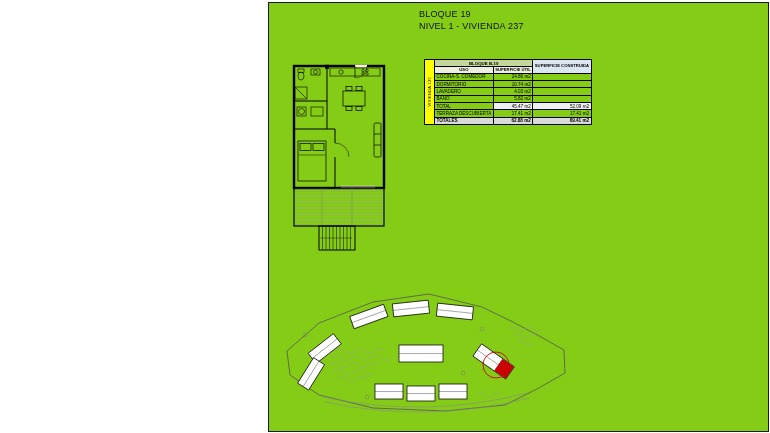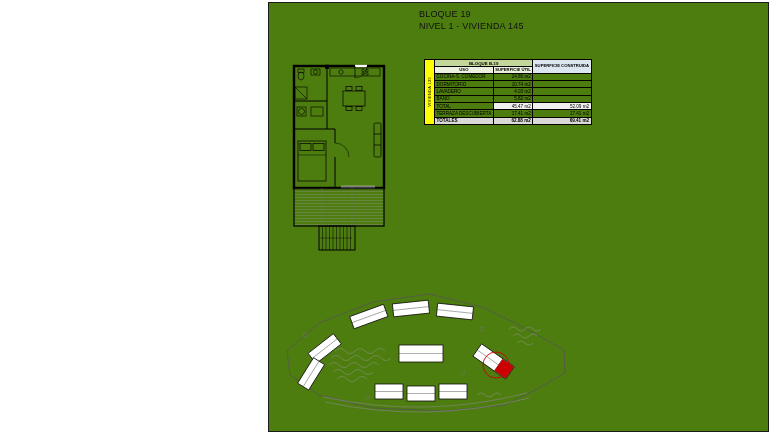--- a/index.html
+++ b/index.html
@@ -1,18 +1,18 @@
 <!DOCTYPE html>
 <html><head>
 <meta charset="utf-8">
 <style>
   html,body{margin:0;padding:0;background:#ffffff;}
   body{width:770px;height:433px;position:relative;font-family:"Liberation Sans",sans-serif;overflow:hidden;}
 
-  .sheet{position:absolute;left:268px;top:2px;width:499px;height:428px;border:1px solid #1a1a1a;background:#4d7c0f;}
+  .sheet{position:absolute;left:268px;top:2px;width:499px;height:428px;border:1px solid #1a1a1a;background:#84cc16;}
 
   .title-block{position:absolute;left:150px;top:5px;font-size:9px;line-height:1.35;color:#111;letter-spacing:.2px;}
 
   .floorplan{position:absolute;left:20px;top:58px;width:110px;height:196px;}
 
   
   .areastable{position:absolute;left:155px;top:56px;display:flex;align-items:stretch;}
   .side-label{width:9px;background:#ffff00;border:1px solid #000;border-right:none;
     display:flex;align-items:center;justify-content:center;}
   .side-label span{writing-mode:vertical-rl;transform:rotate(180deg);font-size:4px;
@@ -29,21 +29,21 @@
 
   .siteplan{position:absolute;left:8px;top:284px;width:296px;height:132px;}
 </style>
 </head>
 <body>
 
 <div class="sheet">
 
   <div class="title-block">
     <div>BLOQUE 19</div>
-    <div>NIVEL 1 - VIVIENDA 145</div>
+    <div>NIVEL 1 - VIVIENDA 237</div>
   </div>
 
   <div class="floorplan">
     <svg viewBox="0 0 110 196" width="110" height="196">
       <defs>
         <pattern id="ter" width="4" height="3" patternUnits="userSpaceOnUse">
           <path d="M0 1.5 H4" stroke="#9a9a9a" stroke-width="0.35"></path>
         </pattern>
       </defs>
 

